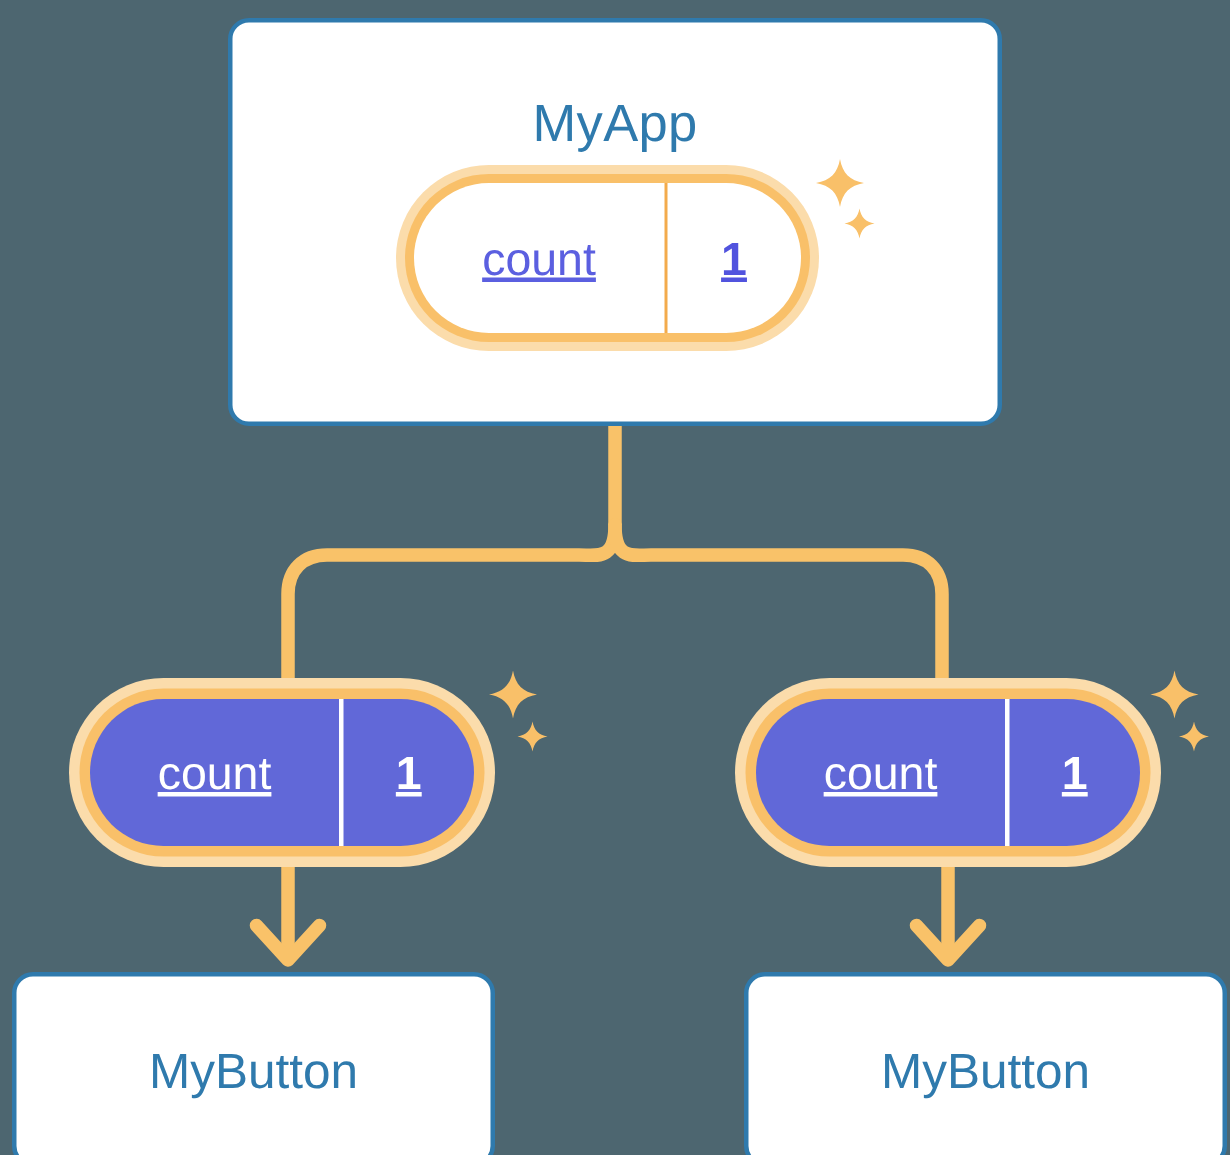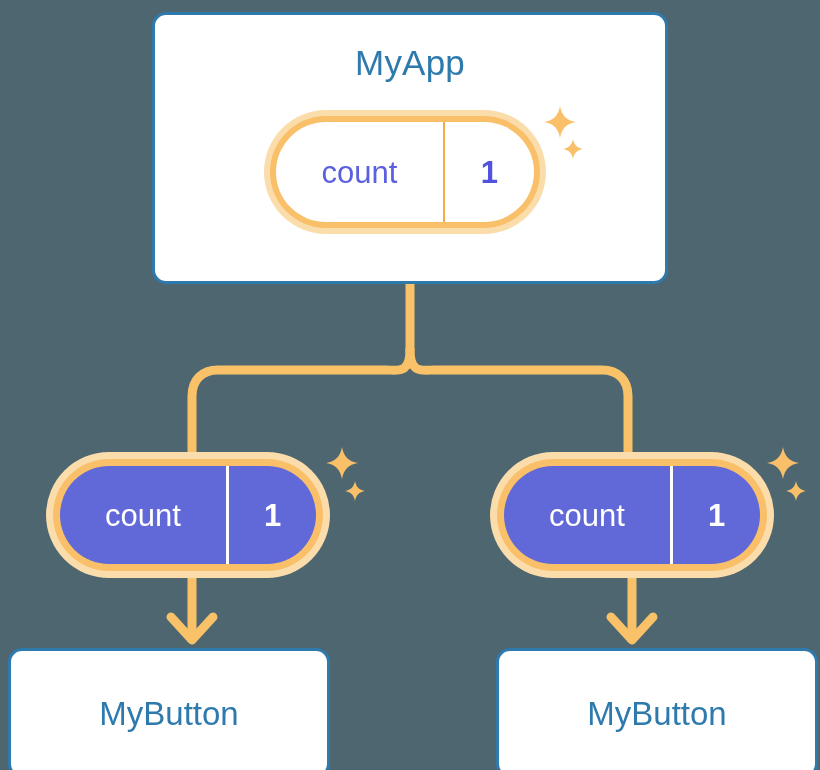--- a/index.html
+++ b/index.html
@@ -48,20 +48,21 @@
     height: 272px;
     justify-content: flex-start;
     padding-top: 30px;
   }
   .card-title {
     color: #2f7aad;
     font-size: 35px;
     font-weight: 500;
     letter-spacing: 0.2px;
     line-height: 1;
+    margin-top: 20px;
   }
   .leaf-card {
     width: 322px;
     height: 130px;
     justify-content: center;
     top: 648px;
   }
   #btn-card-left  { left: 8px; }
   #btn-card-right { left: 496px; }
   .leaf-title {
@@ -98,20 +99,21 @@
     align-items: stretch;
     overflow: hidden;
   }
   .pill-key, .pill-val {
     display: flex;
     align-items: center;
     justify-content: center;
     font-size: 31px;
     font-weight: 400;
     line-height: 1;
+    text-decoration: underline;
   }
   .pill-val { font-weight: 700; }
 
   
   #pill-app {
     left: 264px;
     top: 110px;
   }
   #pill-app .pill-halo { width: 282px; height: 124px; }
   #pill-app .pill-ring { left: 6px;  top: 6px;  width: 270px; height: 112px; }

